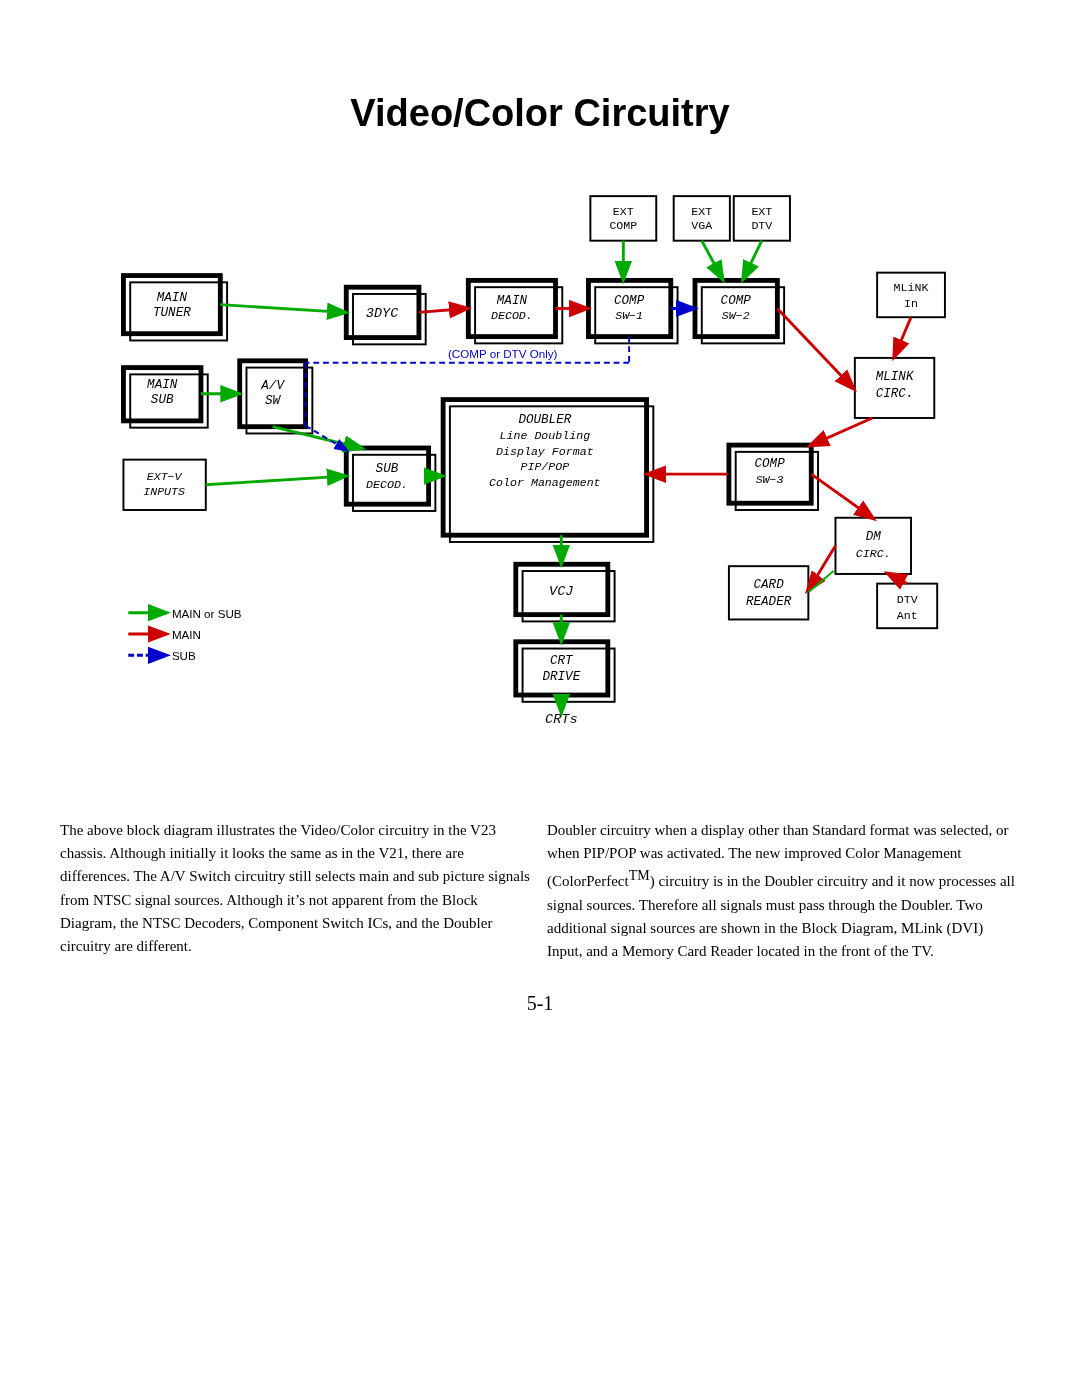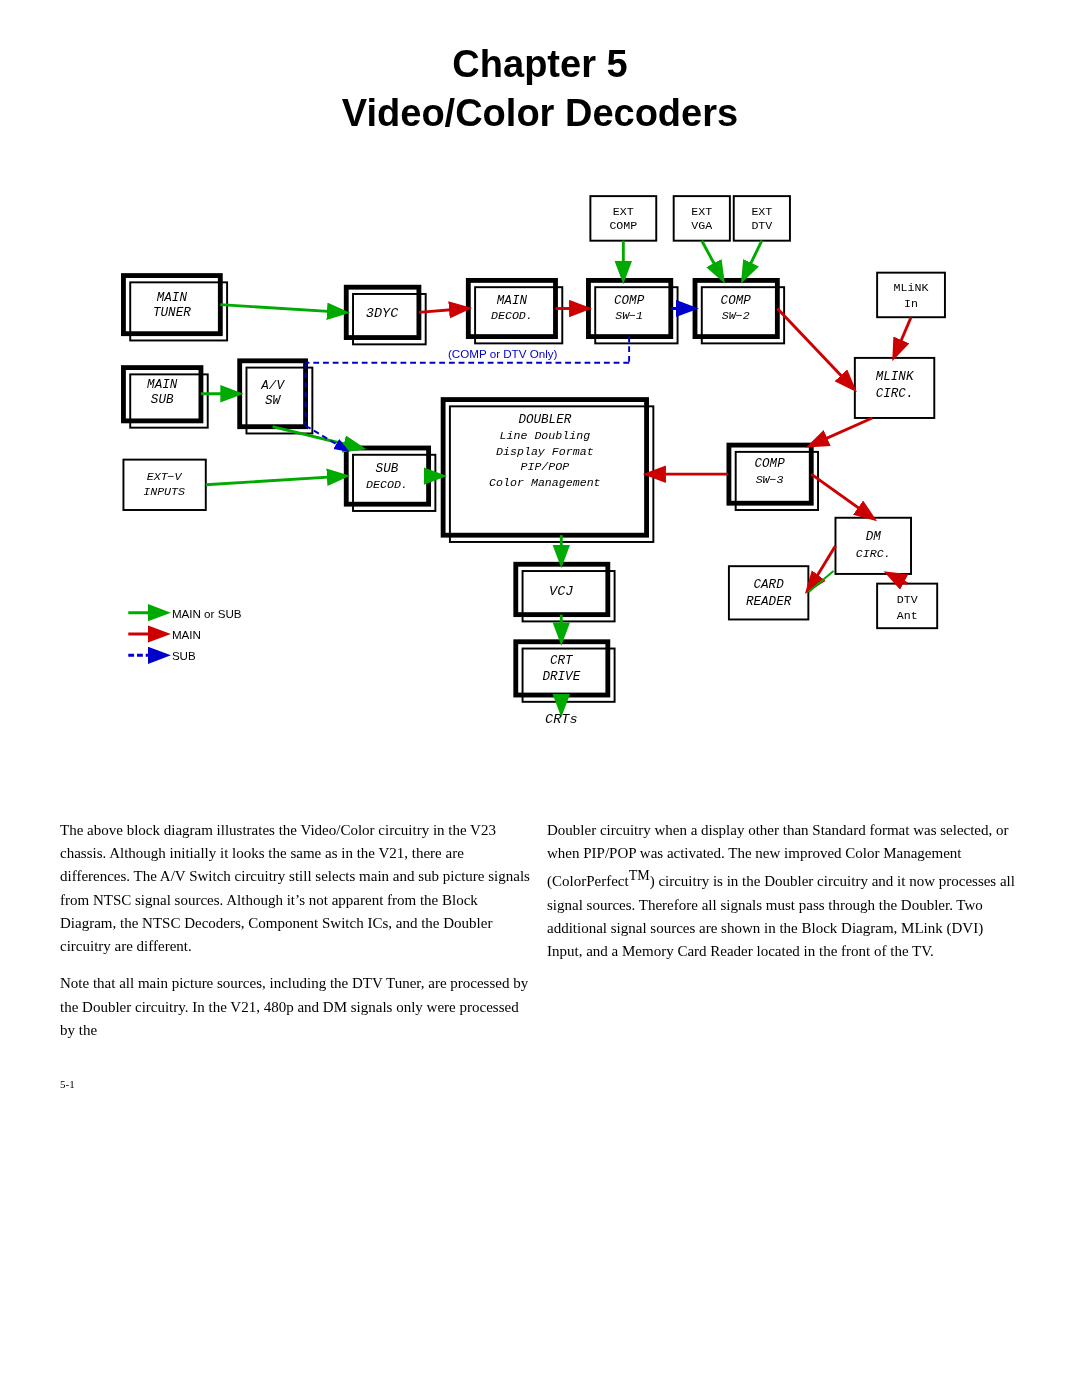--- a/index.html
+++ b/index.html
@@ -40,31 +40,32 @@
       gap: 14px;
       margin-top: 20px;
     }
     .text-col p {
       font-size: 15px;
       line-height: 1.55;
       margin-bottom: 14px;
       text-align: left;
     }
     .page-num {
-      margin-top: 22px;
-      font-size: 11px;
+      text-align: center;
+      margin-top: 15px;
+      font-size: 20px;
     }
     .superscript { font-size: 14px; vertical-align: super; }
   </style>
 </head>
 <body>
 
 <h1>
-  <span>Chapter 5</span><br>
-  <span>Video/Color Decoders</span>
+  <br>
+  <span>Video/Color Circuitry</span>
 </h1>
 
 <div class="diagram-container">
   <svg class="diagram-svg" viewBox="0 0 900 640" xmlns="http://www.w3.org/2000/svg">
 
     <rect x="20" y="110" width="100" height="60" fill="white" stroke="black" stroke-width="5"></rect>
     <rect x="27" y="117" width="100" height="60" fill="none" stroke="black" stroke-width="2"></rect>
     <text x="70" y="136" text-anchor="middle" font-family="'Courier New',monospace" font-style="italic" font-size="13">MAIN</text>
     <text x="70" y="152" text-anchor="middle" font-family="'Courier New',monospace" font-style="italic" font-size="13">TUNER</text>
 
@@ -236,20 +237,19 @@
 
       <line x1="0" y1="52" x2="38" y2="52" stroke="#0000cc" stroke-width="3" stroke-dasharray="6,3" marker-end="url(#arrowBlue)"></line>
       <text x="45" y="57" font-family="Arial" font-size="12">SUB</text>
     </g>
   </svg>
 </div>
 
 <div class="text-section">
   <div class="text-col">
     <p>The above block diagram illustrates the Video/Color circuitry in the V23 chassis.  Although initially it looks the same as in the V21, there are differences.  The A/V Switch circuitry still selects main and sub picture signals from NTSC signal sources.  Although it’s not apparent from the Block Diagram, the NTSC Decoders, Component Switch ICs, and the Doubler circuitry are different.</p>
-    <p>Note that all main picture sources, including the DTV Tuner, are processed by the Doubler circuitry.  In the V21, 480p and DM signals only were processed by the</p>
   </div>
   <div class="text-col">
     <p>Doubler circuitry when a display other than Standard format was selected, or when PIP/POP was activated.  The new improved Color Management (ColorPerfect<span class="superscript">TM</span>) circuitry is in the Doubler circuitry and it now processes all signal sources.  Therefore all signals must pass through the Doubler. Two additional signal sources are shown in the Block Diagram, MLink (DVI) Input, and a Memory Card Reader located in the front of the TV.</p>
   </div>
 </div>
 
 <div class="page-num">5-1</div>
 
 </body></html>

